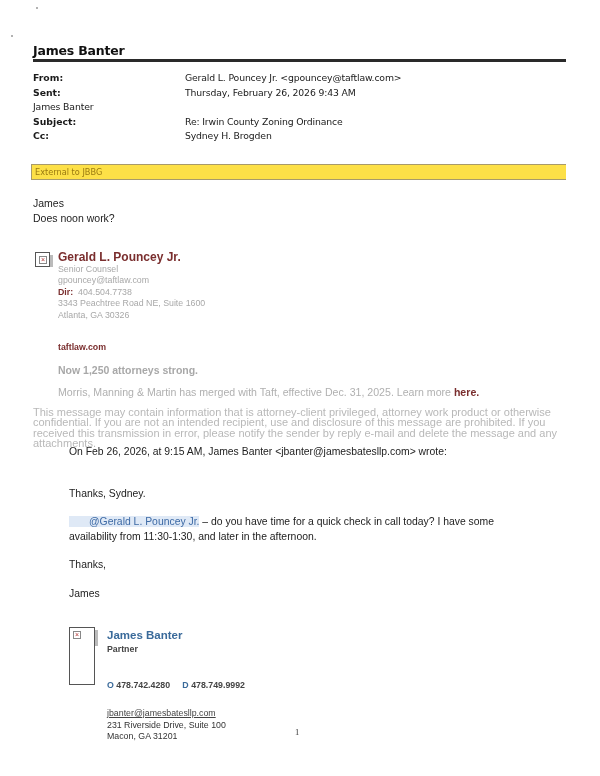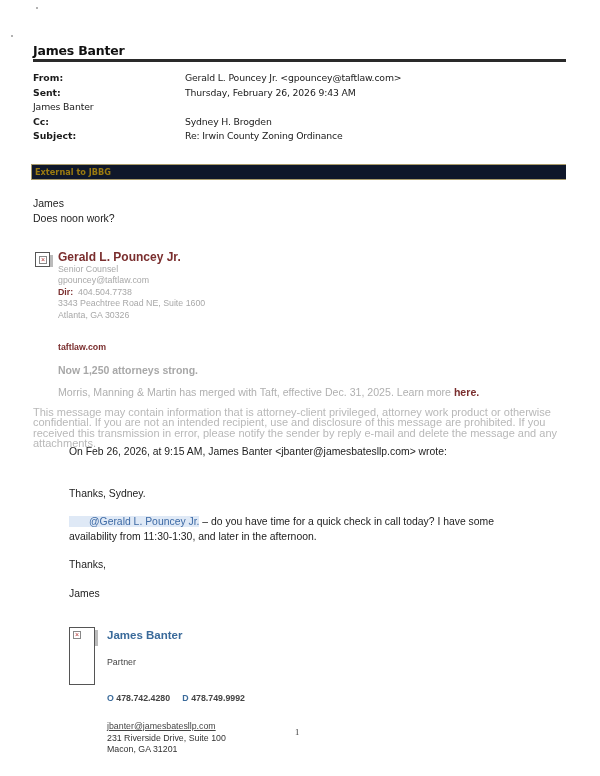--- a/index.html
+++ b/index.html
@@ -9,21 +9,21 @@
     .speck { position: absolute; width: 2px; height: 2px; background: #999; border-radius: 1px; }
 
     .hdr-name { position: absolute; left: 33px; top: 43px; font-family: "DejaVu Sans", sans-serif; font-weight: bold; font-size: 12.5px; color: #111; letter-spacing: -0.2px; }
     .hdr-rule { position: absolute; left: 33px; top: 59px; width: 533px; height: 3px; background: #2a2a2a; }
 
     .meta { position: absolute; left: 33px; top: 71px; font-family: "DejaVu Sans", sans-serif; font-size: 9.3px; line-height: 14.5px; color: #1a1a1a; }
     .meta-row { display: flex; }
     .meta-label { width: 152px; font-weight: bold; }
     .meta-value { letter-spacing: -0.15px; }
 
-    .ext-banner { position: absolute; left: 31px; top: 164px; width: 535px; height: 16px; background: #0f172a; border-top: 1px solid #a89a6a; border-bottom: 1px solid #a89a6a; border-left: 1px solid #a89a6a; font-weight: bold; }
+    .ext-banner { position: absolute; left: 31px; top: 164px; width: 535px; height: 16px; background: #fde047; border-top: 1px solid #a89a6a; border-bottom: 1px solid #a89a6a; border-left: 1px solid #a89a6a; }
     .ext-banner span { position: absolute; left: 3px; top: 2px; font-family: "DejaVu Sans", sans-serif; font-size: 8.2px; color: #9a7a10; }
 
     .greet { position: absolute; left: 33px; top: 196px; font-size: 10.5px; line-height: 15px; color: #222; }
     .img-ph { position: absolute; border: 1px solid #555; background: #fff; }
     .img-ph .x { position: absolute; left: 3px; top: 3px; width: 8px; height: 8px; border: 1px solid #888; font-size: 7px; line-height: 6px; text-align: center; color: #b03030; }
     .img-ph .stripe { position: absolute; right: -4px; top: 2px; width: 3px; height: 12px; background: #bbb; }
 
     .sig1-text { position: absolute; left: 58px; top: 252px; font-size: 8.8px; line-height: 11.6px; color: #a8a8a8; }
     .sig1-name { color: #7a2e2e; font-weight: bold; font-size: 12px; }
     .dir-label { color: #7a2e2e; font-weight: bold; }
@@ -34,21 +34,21 @@
     .taft-merge b { color: #7a2e2e; }
 
     .disclaimer { position: absolute; left: 33px; top: 407px; width: 555px; font-size: 11px; line-height: 10.3px; color: #b8b8b8; }
 
     .quoted { position: absolute; left: 69px; font-size: 10.4px; color: #222; }
     .mention { background: #dfe9f6; color: #3d6aa5; padding-left: 20px; }
 
     .sig2-img { left: 69px; top: 627px; width: 26px; height: 58px; }
     .sig2-text { position: absolute; left: 107px; top: 628px; font-size: 8.8px; line-height: 11.5px; color: #333; }
     .sig2-name { font-size: 11.5px; font-weight: bold; color: #3a6a9a; line-height: 15px; }
-    .sig2-title { font-weight: normal; color: #444; margin-top: 14px; }
+    .sig2-title { font-weight: bold; color: #444; margin-top: 1px; }
     .phones { font-weight: bold; color: #444; margin-top: 24px; }
     .ph-l { color: #3a6a9a; }
     .sig2-email { color: #444; text-decoration: underline; display: inline-block; margin-top: 17px; }
 
     .page-num { position: absolute; left: 295px; top: 727px; font-family: "Liberation Serif", serif; font-size: 8.5px; color: #333; }
   </style>
 </head>
 <body>
 
 <div class="speck" style="left:36px;top:7px;"></div>
@@ -63,26 +63,26 @@
     <span class="meta-value">Gerald L. Pouncey Jr. &lt;gpouncey@taftlaw.com&gt;</span>
   </div>
   <div class="meta-row">
     <span class="meta-label">Sent:</span>
     <span class="meta-value">Thursday, February 26, 2026 9:43 AM</span>
   </div>
   <div class="meta-row">
     <span class="meta-value">James Banter</span>
   </div>
   <div class="meta-row">
+    <span class="meta-label">Subject:</span>
+    <span class="meta-value">Re: Irwin County Zoning Ordinance</span>
+  </div>
+  <div class="meta-row">
     <span class="meta-label">Cc:</span>
     <span class="meta-value">Sydney H. Brogden</span>
-  </div>
-  <div class="meta-row">
-    <span class="meta-label">Subject:</span>
-    <span class="meta-value">Re: Irwin County Zoning Ordinance</span>
   </div>
 </div>
 
 <div class="ext-banner">
   <span>External to JBBG</span>
 </div>
 
 <div class="greet">
   <div>James</div>
   <div>Does noon work?</div>

